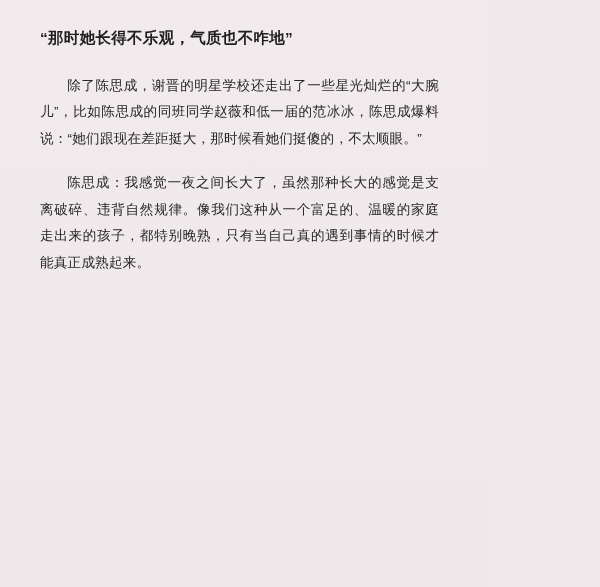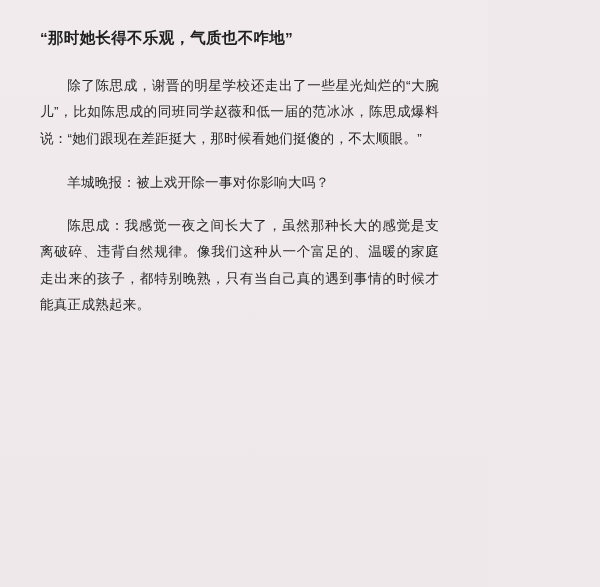--- a/index.html
+++ b/index.html
@@ -45,15 +45,14 @@
   .para:last-child {
     margin-bottom: 0;
   }
 </style>
 </head>
 <body>
 
 <div class="page">
   <h1 class="headline">“那时她长得不乐观，气质也不咋地”</h1>
   <p class="para">除了陈思成，谢晋的明星学校还走出了一些星光灿烂的“大腕儿”，比如陈思成的同班同学赵薇和低一届的范冰冰，陈思成爆料说：“她们跟现在差距挺大，那时候看她们挺傻的，不太顺眼。”</p>
-  <p class="para qa">羊城晚报：被上戏开除一事对你影响大吗？</p>
   <p class="para qa">陈思成：我感觉一夜之间长大了，虽然那种长大的感觉是支离破碎、违背自然规律。像我们这种从一个富足的、温暖的家庭走出来的孩子，都特别晚熟，只有当自己真的遇到事情的时候才能真正成熟起来。</p>
 </div>
 
 </body></html>

